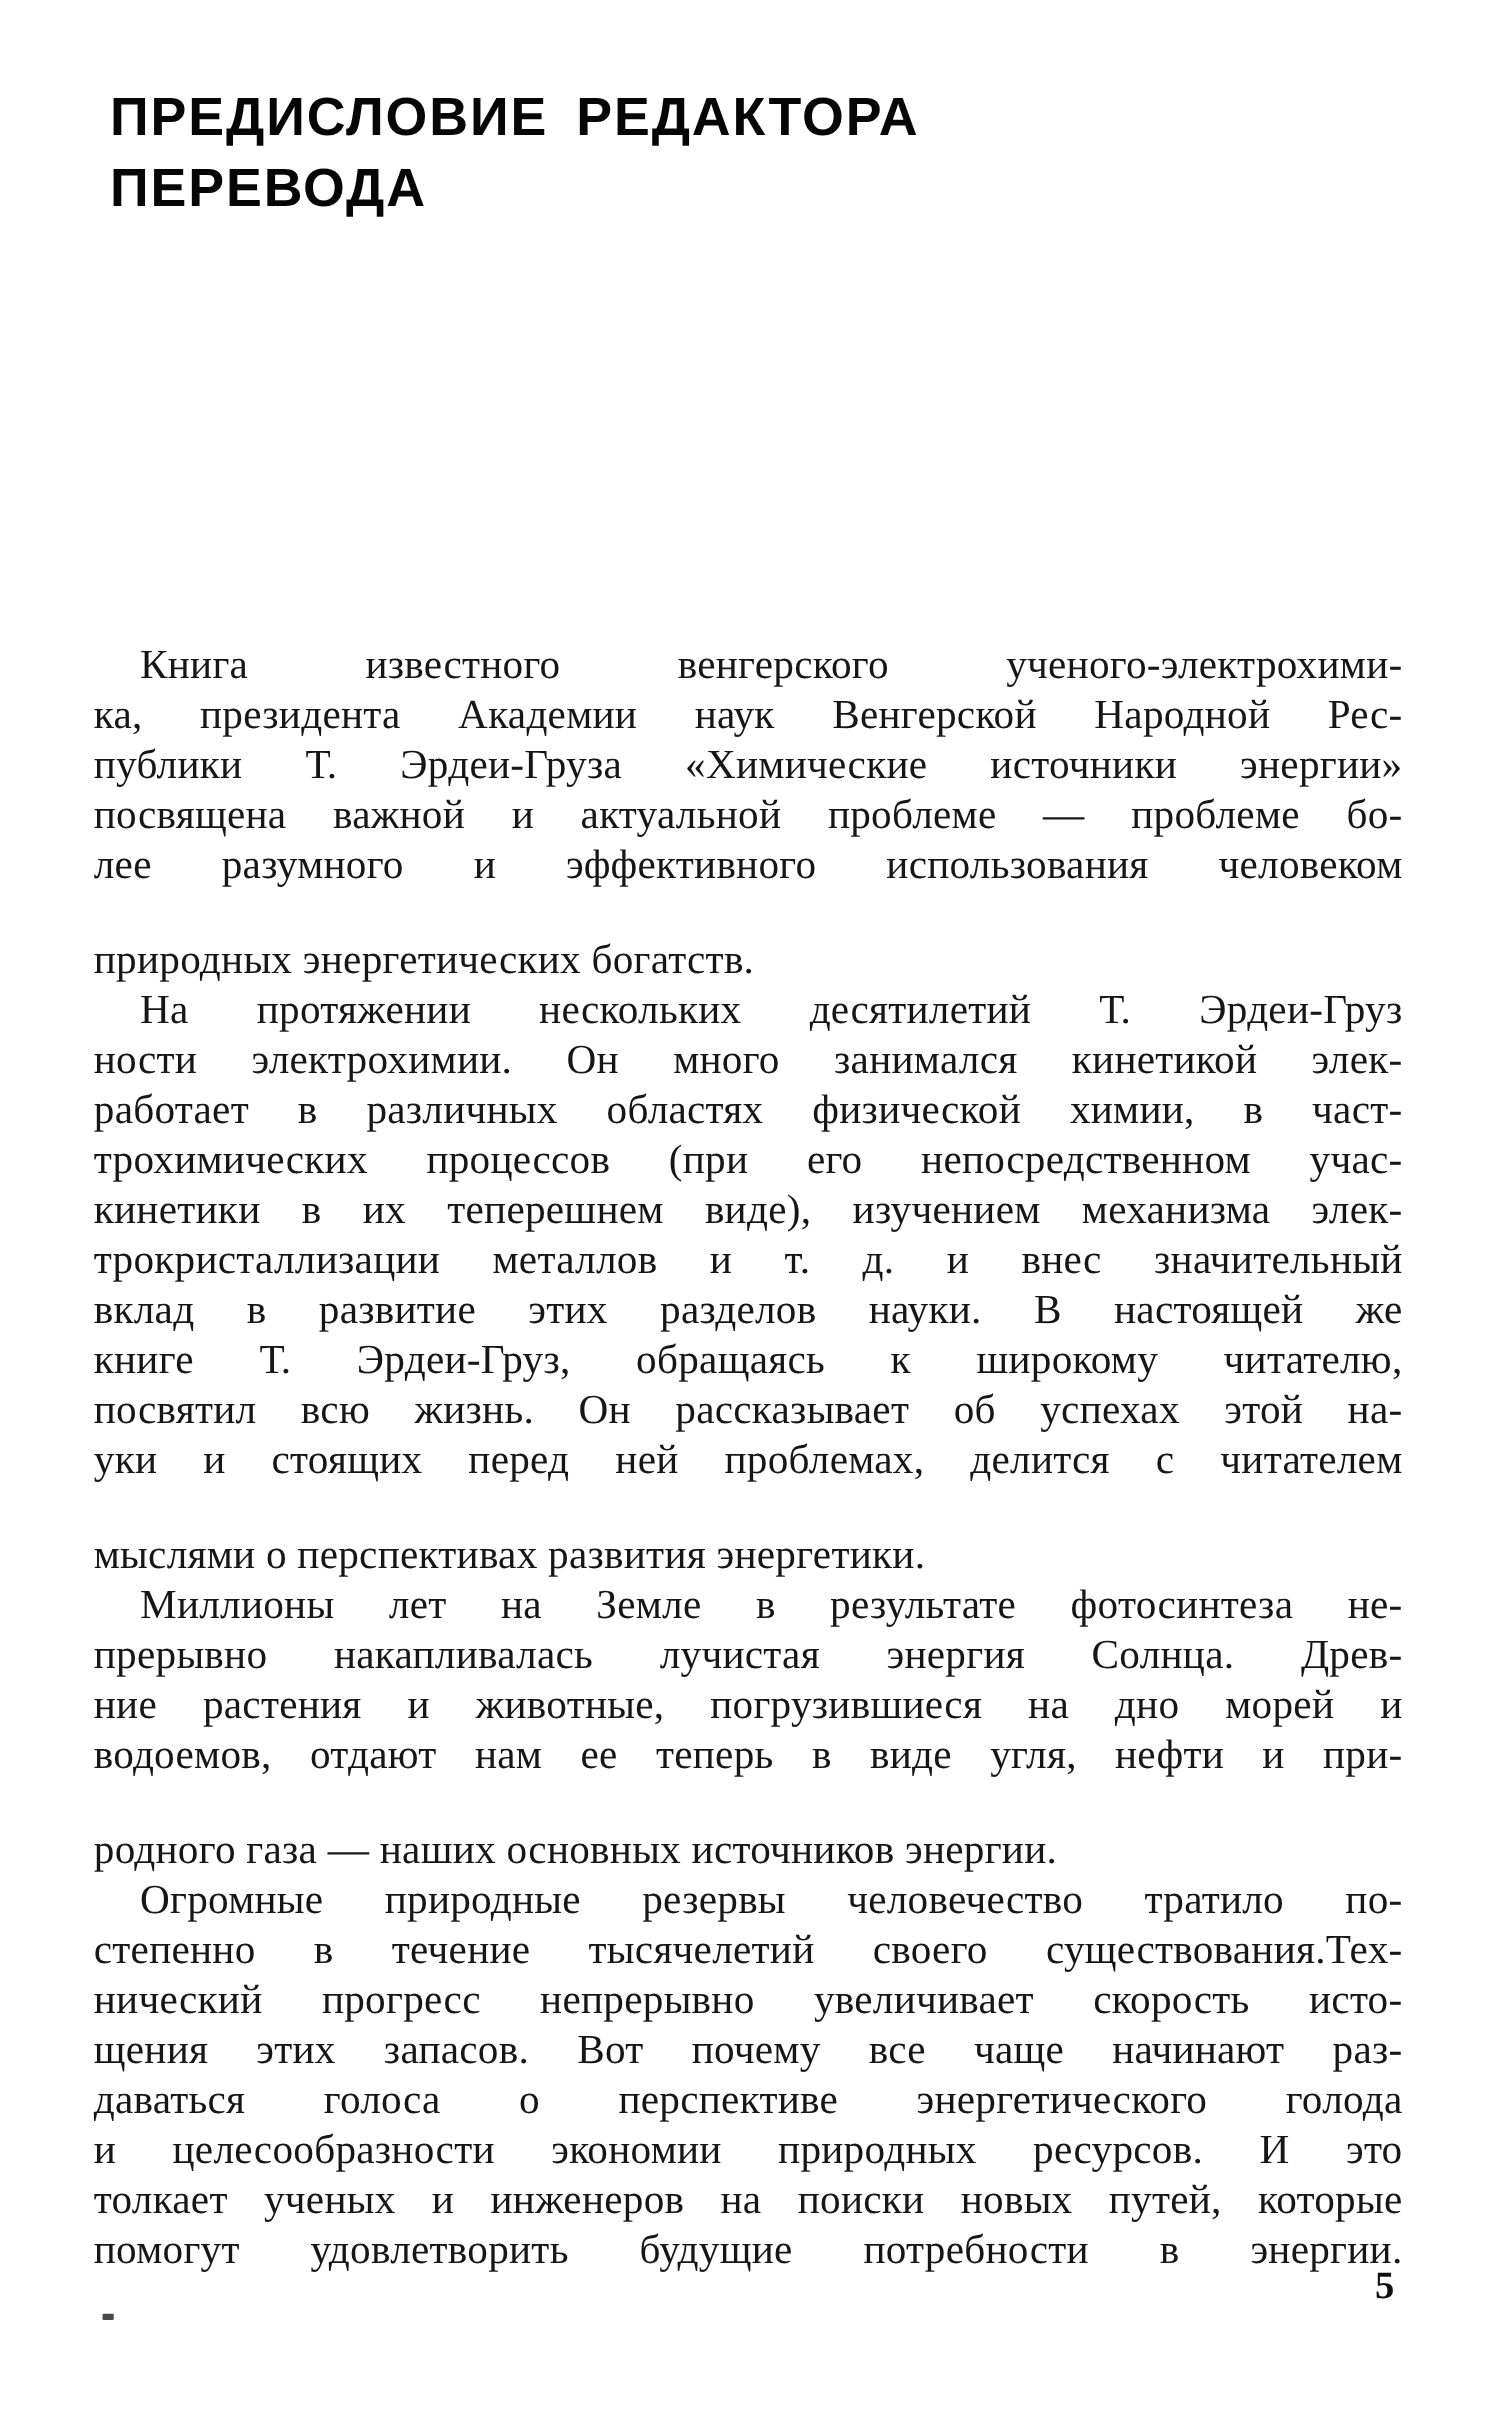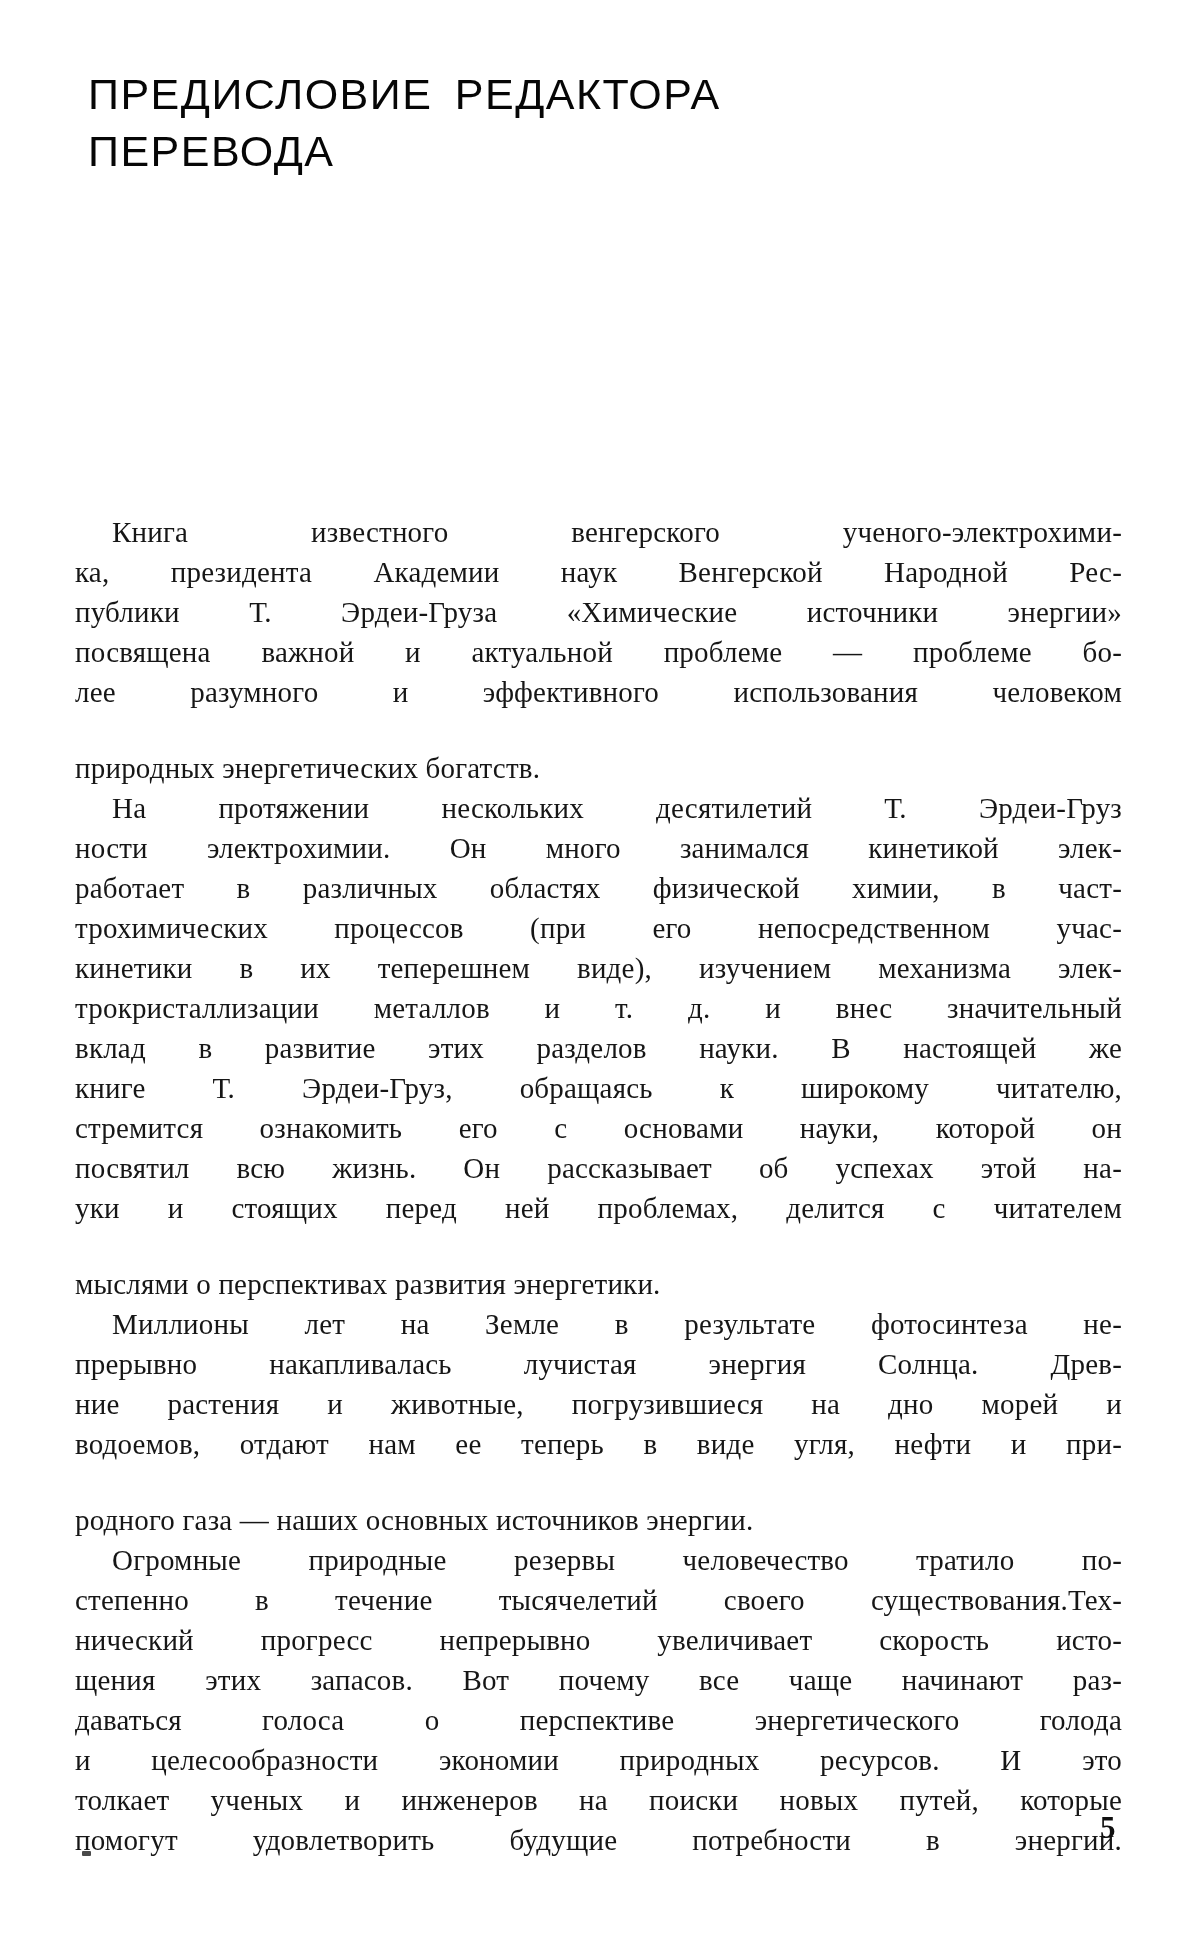--- a/index.html
+++ b/index.html
@@ -13,34 +13,34 @@
     height: 1933px;
     background: #ffffff;
     overflow: hidden;
     font-family: "Liberation Serif", serif;
   }
   .title {
     position: absolute;
     left: 88px;
     top: 66px;
     font-family: "Liberation Sans", sans-serif;
-    font-weight: normal;
+    font-weight: bold;
     font-size: 43px;
     line-height: 57px;
     letter-spacing: 1.5px;
     word-spacing: 9px;
     color: #060606;
     white-space: nowrap;
   }
   .body-text {
     position: absolute;
     left: 75px;
     top: 512px;
     width: 1047px;
-    font-size: 29px;
+    font-size: 33px;
     line-height: 40px;
     color: #161616;
   }
   .paragraph { margin: 0; }
   .line {
     height: 40px;
     text-align: justify;
     text-align-last: justify;
     white-space: nowrap;
     letter-spacing: 0.2px;
@@ -91,21 +91,20 @@
       </div>
       <div class="paragraph">
         <div class="line indent">На протяжении нескольких десятилетий Т. Эрдеи-Груз</div>
         <div class="line">ности электрохимии. Он много занимался кинетикой элек-</div>
         <div class="line">работает в различных областях физической химии, в част-</div>
         <div class="line">трохимических процессов (при его непосредственном учас-</div>
         <div class="line">кинетики в их теперешнем виде), изучением механизма элек-</div>
         <div class="line">трокристаллизации металлов и т. д. и внес значительный</div>
         <div class="line">вклад в развитие этих разделов науки. В настоящей же</div>
         <div class="line">книге Т. Эрдеи-Груз, обращаясь к широкому читателю,</div>
-        <div class="line">стремится ознакомить его с основами науки, которой он</div>
         <div class="line">посвятил всю жизнь. Он рассказывает об успехах этой на-</div>
         <div class="line">уки и стоящих перед ней проблемах, делится с читателем</div>
         <div class="line no-justify">мыслями о перспективах развития энергетики.</div>
       </div>
       <div class="paragraph">
         <div class="line indent">Миллионы лет на Земле в результате фотосинтеза не-</div>
         <div class="line">прерывно накапливалась лучистая энергия Солнца. Древ-</div>
         <div class="line">ние растения и животные, погрузившиеся на дно морей и</div>
         <div class="line">водоемов, отдают нам ее теперь в виде угля, нефти и при-</div>
         <div class="line no-justify">родного газа — наших основных источников энергии.</div>

